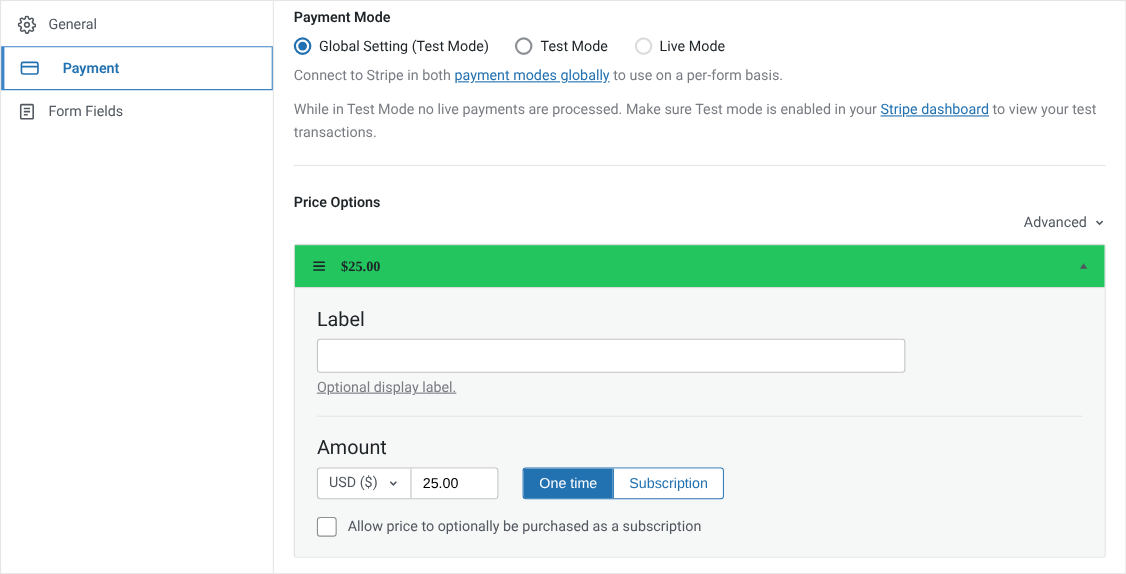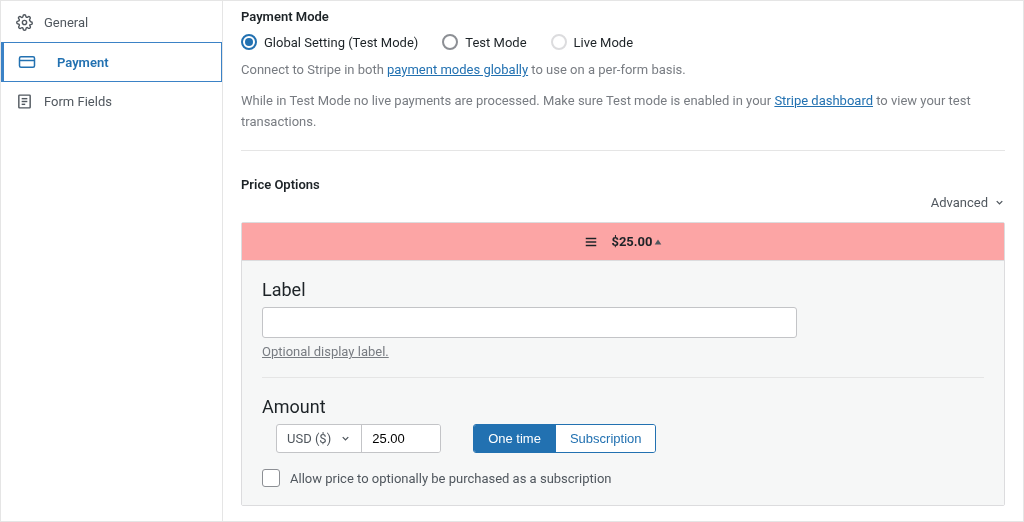--- a/index.html
+++ b/index.html
@@ -7,21 +7,21 @@
       font-family: -apple-system, BlinkMacSystemFont, "Segoe UI", Roboto, sans-serif;
       font-size: 13px;
       color: #50575e;
       background: #fff;
       width: 1024px;
       height: 522px;
       display: flex;
       border: 1px solid #e5e5e5;
     }
     .sidebar {
-      width: 222px;
+      width: 248px;
       border-right: 1px solid #e5e5e5;
       padding-top: 2px;
     }
     .sidebar-item {
       display: flex;
       align-items: center;
       gap: 10px;
       padding: 10px 14px;
       cursor: pointer;
       border: 1px solid transparent;
@@ -69,36 +69,36 @@
     .btn-outline {
       border: 1px solid #2271b1; color: #2271b1; background: #fff;
       padding: 5px 12px; border-radius: 3px; cursor: pointer; font-size: 13px;
     }
     .advanced {
       color: #50575e; cursor: pointer; display: inline-flex; align-items: center; gap: 6px;
       margin-top: 26px;
     }
     .price-card { border: 1px solid #dcdcde; border-radius: 2px; margin-top: 12px; }
     .price-card-header {
-      display: flex; align-items: center; justify-content: center;
-      padding: 11px 14px; background: #fca5a5;
+      display: flex; align-items: center; justify-content: space-between;
+      padding: 11px 14px; background: #22c55e; font-family: Liberation Serif, serif;
     }
     .price-card-header .left { display: flex; align-items: center; gap: 12px; font-weight: 700; color: #1d2327; }
     .price-body {
       background: #f6f7f7; border-top: 1px solid #dcdcde;
       padding: 18px 20px;
     }
     .field-label { font-weight: 400; color: #1d2327; font-size: 18px; margin-bottom: 7px; }
     .text-input {
       width: 535px; padding: 7px 9px; border: 1px solid #c3c4c7; border-radius: 3px;
       background: #fff; font-size: 13px;
     }
     .hint { color: #787c82; margin-top: 6px; text-decoration: underline; }
     .inner-divider { border: 0; border-top: 1px solid #e5e5e5; margin: 18px 0; }
-    .amount-row { display: flex; align-items: stretch; gap: 32px; margin-left: 14px; }
+    .amount-row { display: flex; align-items: stretch; gap: 22px; }
     .select-wrapper {
       display: flex; align-items: stretch; border: 1px solid #c3c4c7; border-radius: 3px;
       background: #fff; overflow: hidden;
     }
     .select-currency {
       padding: 6px 30px 6px 10px; border-right: 1px solid #c3c4c7;
       display: flex; align-items: center; position: relative; cursor: pointer;
     }
     .select-currency .chev { position: absolute; right: 10px; }
     .amount-input {

